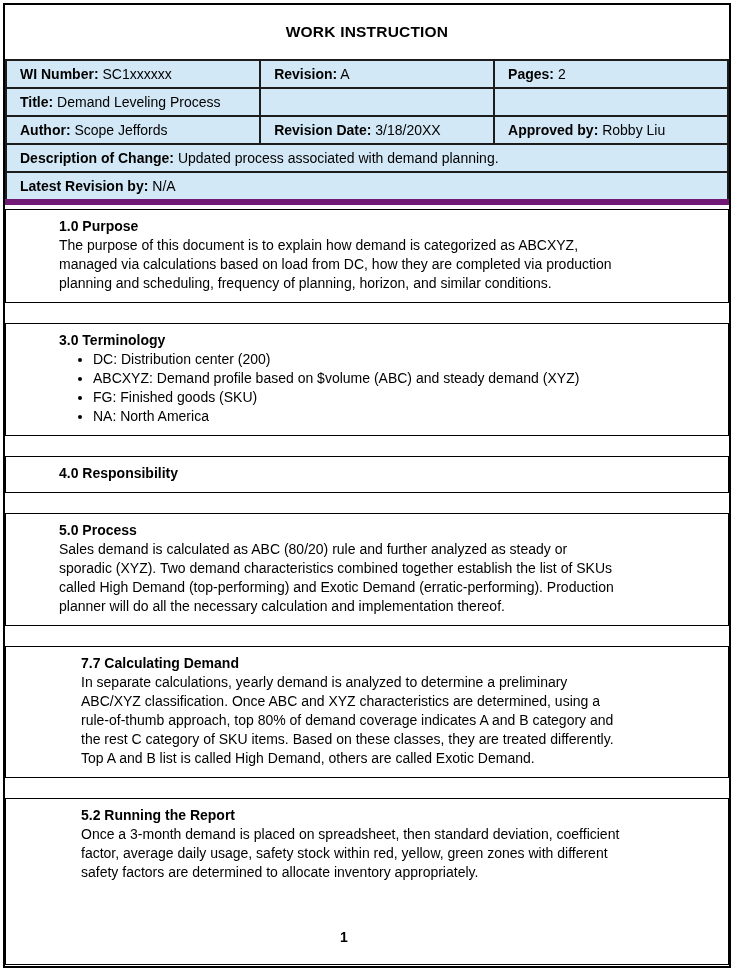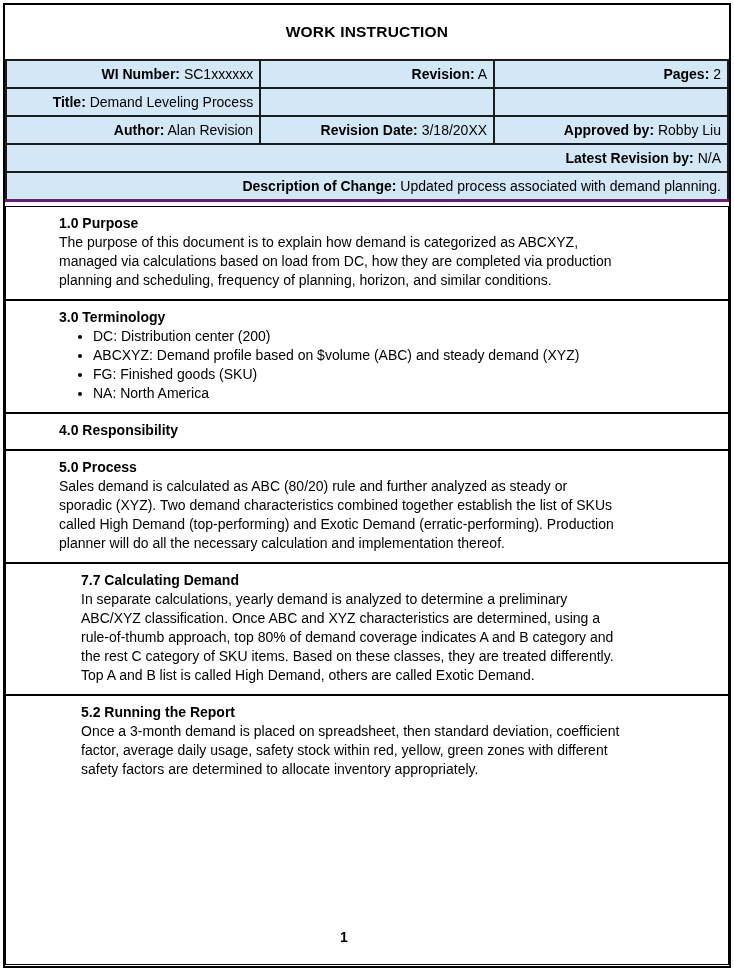--- a/index.html
+++ b/index.html
@@ -28,43 +28,42 @@
     align-items: center;
     justify-content: center;
     font-weight: bold;
     font-size: 15.5px;
     letter-spacing: 0.2px;
   }
   table.meta {
     width: 100%;
     border-collapse: collapse;
     table-layout: fixed;
-    border-bottom: 3px solid #701a75;
-    text-align: right;
+    border-bottom: 6px solid #701a75;
   }
   table.meta td {
     border: 2px solid #1c1c1c;
     background: var(--hbg, #d3e8f6);
     padding: 3px 6px 3px 13px;
     line-height: 20px;
     font-size: 14px;
     overflow: hidden;
     white-space: nowrap;
   }
   .lbl { font-weight: bold; }
   .sections {
     flex: 1;
     display: flex;
     flex-direction: column;
     padding: 4px 0 1px 0;
     min-height: 0;
   }
   .box {
     border: 1px solid #000000;
-    margin-bottom: 0;
+    margin-bottom: 20px;
     padding: 7px 46px 9px 53px;
     line-height: 19px;
   }
   .box.level2 { padding-left: 75px; }
   .box.grow {
     flex: 1;
     margin-bottom: 0;
     display: flex;
     flex-direction: column;
   }
@@ -104,29 +103,29 @@
         <td><span class="lbl">WI Number:</span> <span>SC1xxxxxx</span></td>
         <td><span class="lbl">Revision:</span> <span>A</span></td>
         <td><span class="lbl">Pages:</span> <span>2</span></td>
       </tr>
       <tr>
         <td><span class="lbl">Title:</span> <span>Demand Leveling Process</span></td>
         <td><span></span></td>
         <td><span></span></td>
       </tr>
       <tr>
-        <td><span class="lbl">Author:</span> <span>Alan Revision</span></td>
+        <td><span class="lbl">Author:</span> <span>Scope Jeffords</span></td>
         <td><span class="lbl">Revision Date:</span> <span>3/18/20XX</span></td>
         <td><span class="lbl">Approved by:</span> <span>Robby Liu</span></td>
       </tr>
       <tr>
-        <td colspan="3"><span class="lbl">Latest Revision by:</span> <span>N/A</span></td>
+        <td colspan="3"><span class="lbl">Description of Change:</span> <span>Updated process associated with demand planning.</span></td>
       </tr>
       <tr>
-        <td colspan="3"><span class="lbl">Description of Change:</span> <span>Updated process associated with demand planning.</span></td>
+        <td colspan="3"><span class="lbl">Latest Revision by:</span> <span>N/A</span></td>
       </tr>
     </tbody>
   </table>
 
   <div class="sections">
       <div class="box">
         <div class="sec-heading">1.0 Purpose</div>
         <div class="para">The purpose of this document is to explain how demand is categorized as ABCXYZ,
 managed via calculations based on load from DC, how they are completed via production
 planning and scheduling, frequency of planning, horizon, and similar conditions.</div>

